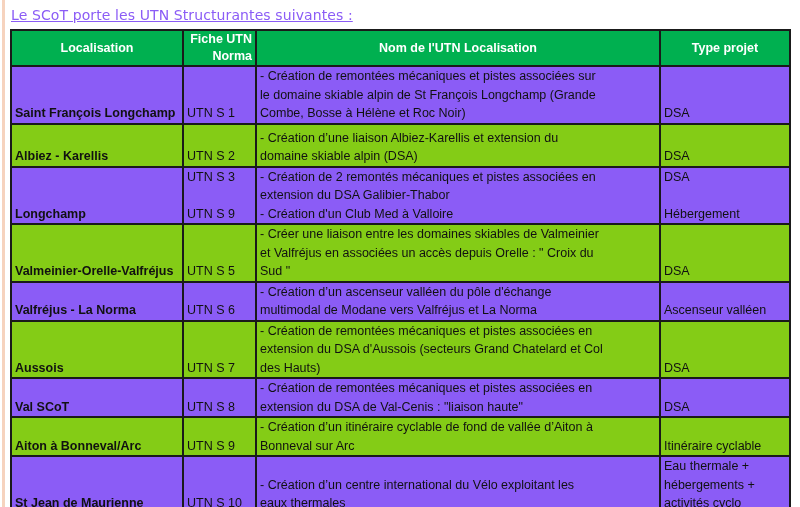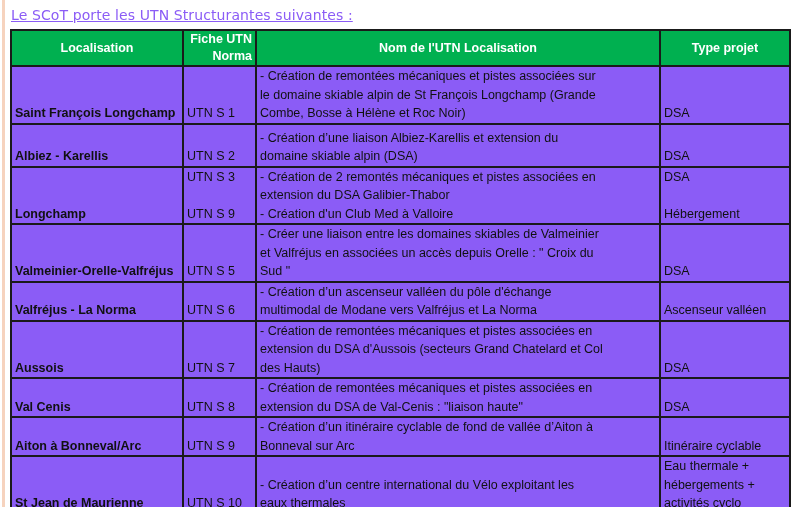--- a/index.html
+++ b/index.html
@@ -23,21 +23,21 @@
     border: 2px solid #1a1a1a; padding: 0 3px; vertical-align: bottom; line-height: 18.5px;
     overflow: hidden; white-space: nowrap;
   }
   table.utn th {
     background: #00b050; color: #ffffff; font-weight: bold; text-align: center; vertical-align: middle;
     height: 34px; font-size: 12.5px;
   }
   table.utn th.center { text-align: right; line-height: 17px; }
   td.loc { font-weight: bold; }
   tr.odd td { background: #8b5cf6; margin-top: 28px; }
-  tr.even td { background: #8b5cf6; }
+  tr.even td { background: #84cc16; }
   td.top { vertical-align: top; }
   td.mid { vertical-align: middle; }
   .line { display: block; }
   .gap { display: block; height: 18.5px; }
 </style>
 </head>
 <body>
 
 <div class="edge-line"></div>
 
@@ -129,21 +129,21 @@
       <td>UTN S 7</td>
       <td>
         <span class="line"> - Création de remontées mécaniques et pistes associées en</span>
         <span class="line">extension du DSA d'Aussois (secteurs Grand Chatelard et Col</span>
         <span class="line">des Hauts)</span>
       </td>
       <td>DSA</td>
     </tr>
 
     <tr class="odd" style="height:38px">
-      <td class="loc">Val Cenis</td>
+      <td class="loc">Val SCoT</td>
       <td class="top">UTN S 8</td>
       <td>
         <span class="line"> - Création de remontées mécaniques et pistes associées en</span>
         <span class="line">extension du DSA de Val-Cenis : "liaison haute"</span>
       </td>
       <td class="mid">DSA</td>
     </tr>
 
     <tr class="even" style="height:38px">
       <td class="loc">Aiton à Bonneval/Arc</td>

